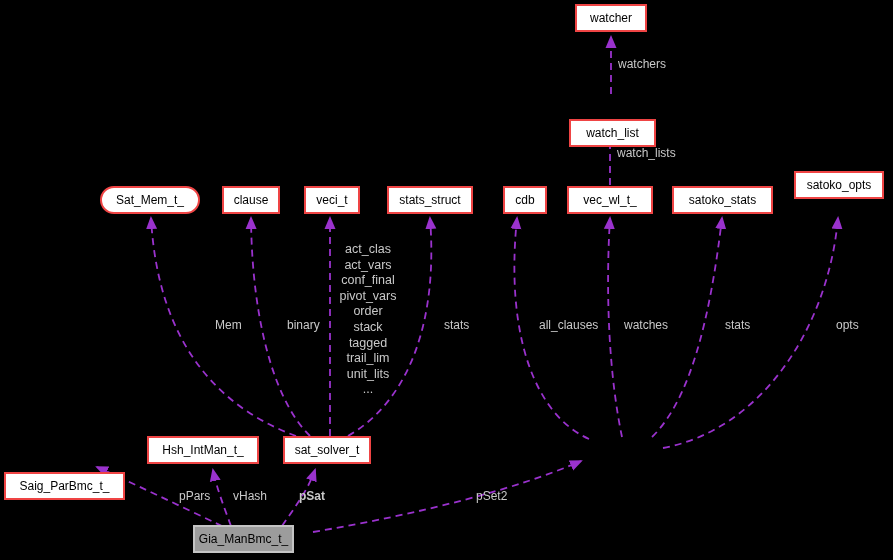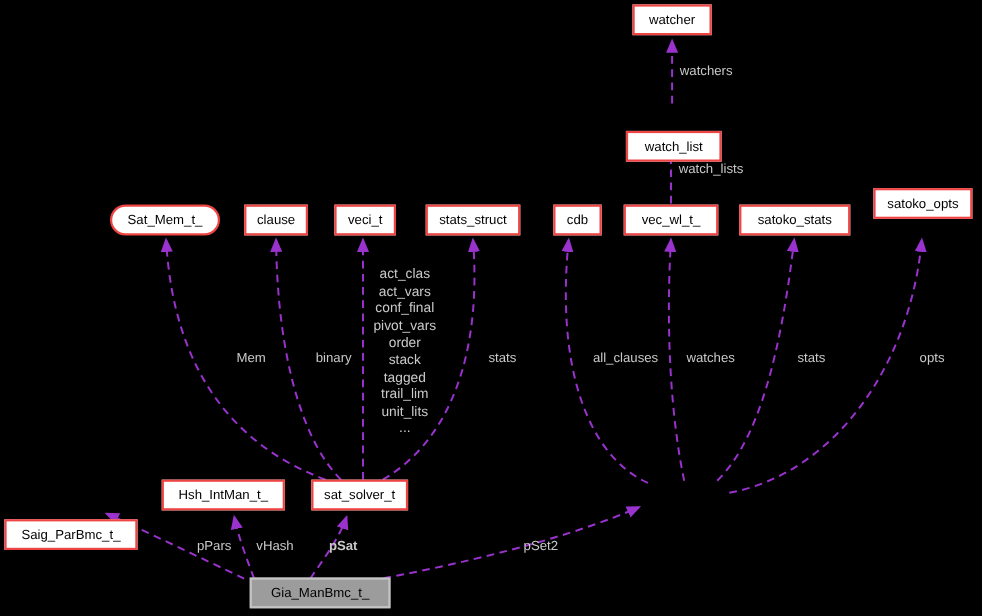--- a/index.html
+++ b/index.html
@@ -73,21 +73,21 @@
     <div class="node" style="left: 222px; top: 186px; width: 58px; height: 28px;">clause</div>
     <div class="node" style="left: 304px; top: 186px; width: 56px; height: 28px;">veci_t</div>
     <div class="node" style="left: 387px; top: 186px; width: 86px; height: 28px;">stats_struct</div>
     <div class="node" style="left: 503px; top: 186px; width: 44px; height: 28px;">cdb</div>
     <div class="node" style="left: 567px; top: 186px; width: 86px; height: 28px;">vec_wl_t_</div>
     <div class="node" style="left: 672px; top: 186px; width: 101px; height: 28px;">satoko_stats</div>
     <div class="node" style="left: 794px; top: 171px; width: 90px; height: 28px;">satoko_opts</div>
     <div class="node" style="left: 4px; top: 436px; width: 121px; height: 28px; margin-top: 36px;">Saig_ParBmc_t_</div>
     <div class="node" style="left: 147px; top: 436px; width: 112px; height: 28px;">Hsh_IntMan_t_</div>
     <div class="node" style="left: 283px; top: 436px; width: 88px; height: 28px;">sat_solver_t</div>
-    <div class="node current" style="left: 193px; top: 525px; width: 128px; height: 28px; margin-left: 34px;">Gia_ManBmc_t_</div>
+    <div class="node current" style="left: 193px; top: 525px; width: 101px; height: 28px;">Gia_ManBmc_t_</div>
     <div class="elabel" style="left: 618px; top: 57px;">watchers</div>
     <div class="elabel" style="left: 617px; top: 146px;">watch_lists</div>
     <div class="elabel" style="left: 215px; top: 318px;">Mem</div>
     <div class="elabel" style="left: 287px; top: 318px;">binary</div>
     <div class="elabel" style="left: 444px; top: 318px;">stats</div>
     <div class="elabel" style="left: 539px; top: 318px;">all_clauses</div>
     <div class="elabel" style="left: 624px; top: 318px;">watches</div>
     <div class="elabel" style="left: 725px; top: 318px;">stats</div>
     <div class="elabel" style="left: 836px; top: 318px;">opts</div>
     <div class="elabel" style="left: 179px; top: 489px;">pPars</div>

